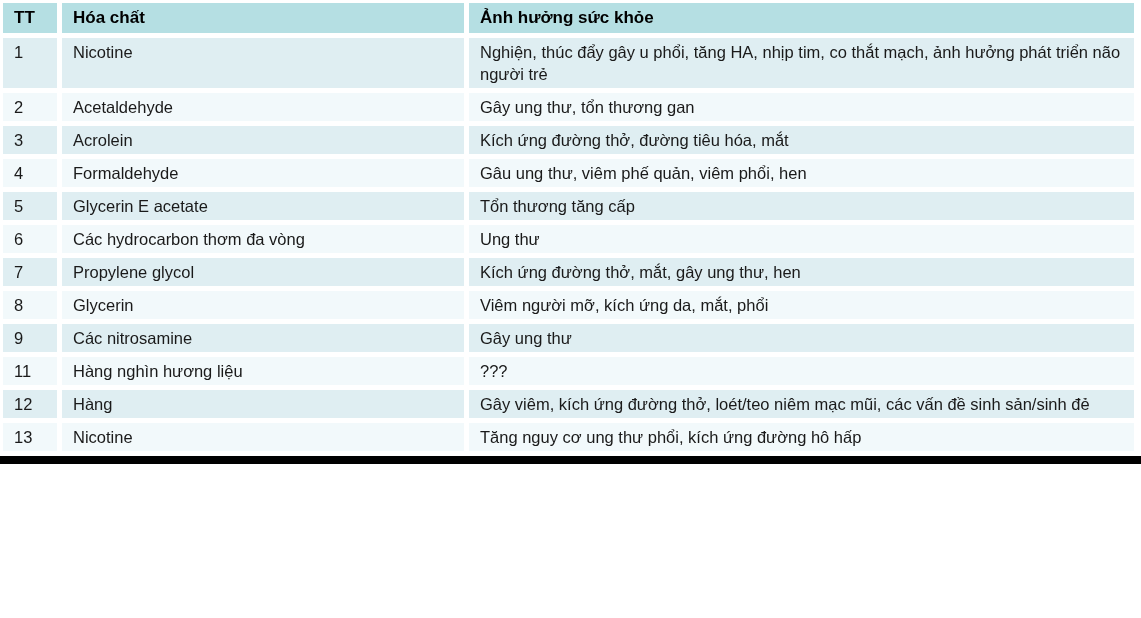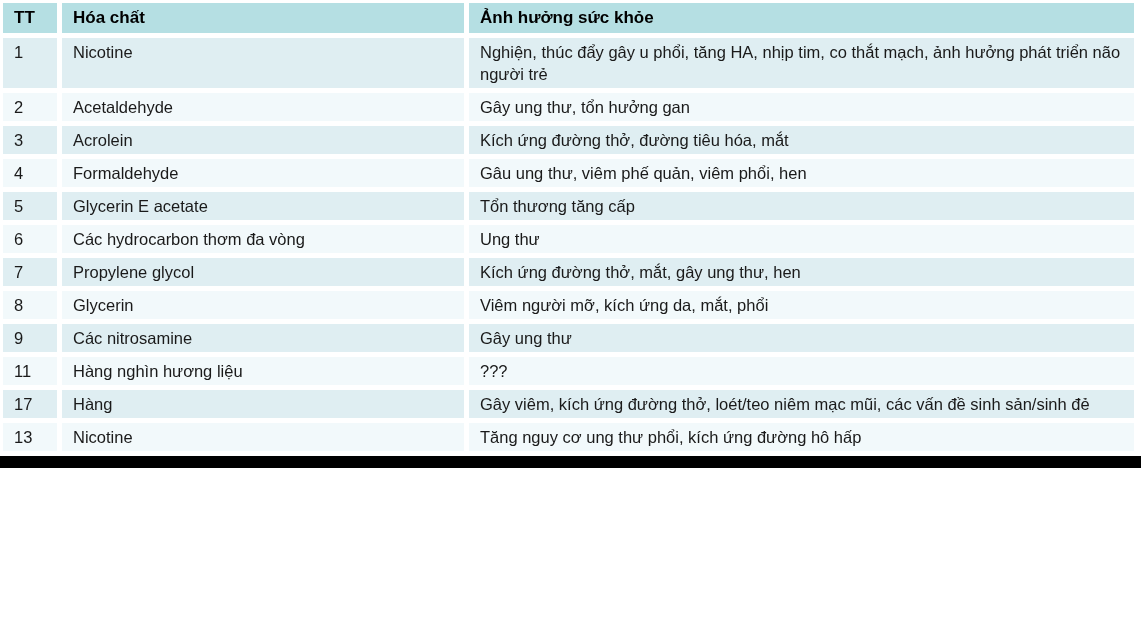--- a/index.html
+++ b/index.html
@@ -3,21 +3,21 @@
 <meta charset="utf-8">
 <style>
   * { margin: 0; padding: 0; box-sizing: border-box; }
   html, body {
     background: #ffffff;
     font-family: "Liberation Sans", sans-serif;
   }
   .slide {
     position: relative;
     width: 1141px;
-    height: 618px;
+    height: 464px;
     background: #ffffff;
     overflow: hidden;
   }
   table.chem-table {
     width: 1141px;
     table-layout: fixed;
     border-collapse: separate;
     border-spacing: 5px 5px;
     margin-left: -2px;
     margin-top: -2px;
@@ -70,21 +70,21 @@
     </thead>
     <tbody id="table-body">
         <tr>
           <td>1</td>
           <td>Nicotine</td>
           <td>Nghiện, thúc đẩy gây u phổi, tăng HA, nhịp tim, co thắt mạch, ảnh hưởng phát triển não người trẻ</td>
         </tr>
         <tr>
           <td>2</td>
           <td>Acetaldehyde</td>
-          <td>Gây ung thư, tổn hưởng gan</td>
+          <td>Gây ung thư, tổn thương gan</td>
         </tr>
         <tr>
           <td>3</td>
           <td>Acrolein</td>
           <td>Kích ứng đường thở, đường tiêu hóa, mắt</td>
         </tr>
         <tr>
           <td>4</td>
           <td>Formaldehyde</td>
           <td>Gâu ung thư, viêm phế quản, viêm phổi, hen</td>
@@ -113,21 +113,21 @@
           <td>9</td>
           <td>Các nitrosamine</td>
           <td>Gây ung thư</td>
         </tr>
         <tr>
           <td>11</td>
           <td>Hàng nghìn hương liệu</td>
           <td>???</td>
         </tr>
         <tr>
-          <td>17</td>
+          <td>12</td>
           <td>Hàng</td>
           <td>Gây viêm, kích ứng đường thở, loét/teo niêm mạc mũi, các vấn đề sinh sản/sinh đẻ</td>
         </tr>
         <tr>
           <td>13</td>
           <td>Nicotine</td>
           <td>Tăng nguy cơ ung thư phổi, kích ứng đường hô hấp</td>
         </tr>
       </tbody>
   </table>

